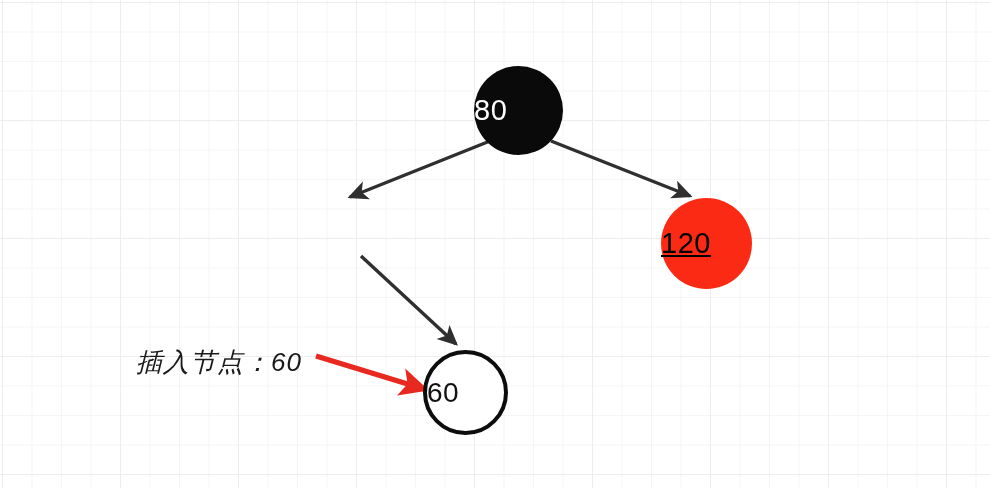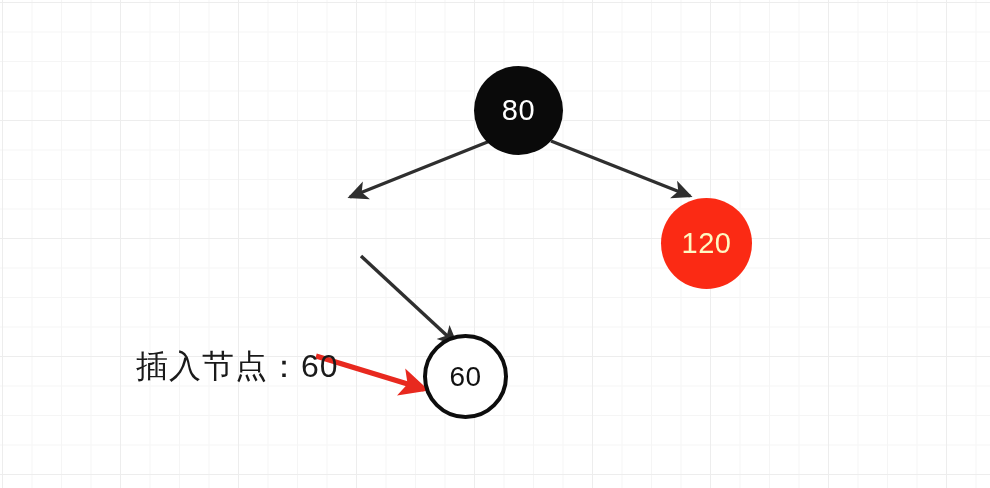--- a/index.html
+++ b/index.html
@@ -32,21 +32,21 @@
     top: 0;
     width: 990px;
     height: 488px;
     pointer-events: none;
   }
   .node {
     position: absolute;
     border-radius: 50%;
     display: flex;
     align-items: center;
-    justify-content: center;
+    justify-content: flex-start;
     box-sizing: border-box;
     font-family: "Liberation Sans", "DejaVu Sans", sans-serif;
     font-weight: 400;
     user-select: none;
   }
   .node-label {
     line-height: 1;
     letter-spacing: 0.5px;
   }
   #node-root {
@@ -66,43 +66,45 @@
     background: #fb2a14;
     color: #ffffff;
     font-size: 29px;
   }
   #node-right {
     left: 661px;
     top: 198px;
     width: 91px;
     height: 91px;
     background: #fb2a14;
-    color: #fef9c3;
+    color: #000000;
     font-size: 29px;
+    text-decoration: underline;
   }
   #node-new {
     left: 423px;
-    top: 334px;
+    top: 350px;
     width: 85px;
     height: 85px;
     background: #ffffff;
     color: #111111;
     border: 4px solid #0d0d0d;
     font-size: 28px;
   }
   #insert-label {
     position: absolute;
     left: 136px;
     top: 345px;
-    font-size: 32px;
+    font-size: 26px;
     color: #1a1a1a;
     font-family: "Liberation Sans", "DejaVu Sans", sans-serif;
     letter-spacing: 1px;
     white-space: nowrap;
     user-select: none;
+    font-style: italic;
   }
 </style>
 </head>
 <body>
 
 <div id="canvas">
 
   <svg id="edges" viewBox="0 0 990 488" xmlns="http://www.w3.org/2000/svg">
     <defs>
       <marker id="arrowDark" markerWidth="7" markerHeight="7" refX="5.2" refY="3.2" orient="auto" markerUnits="strokeWidth">

